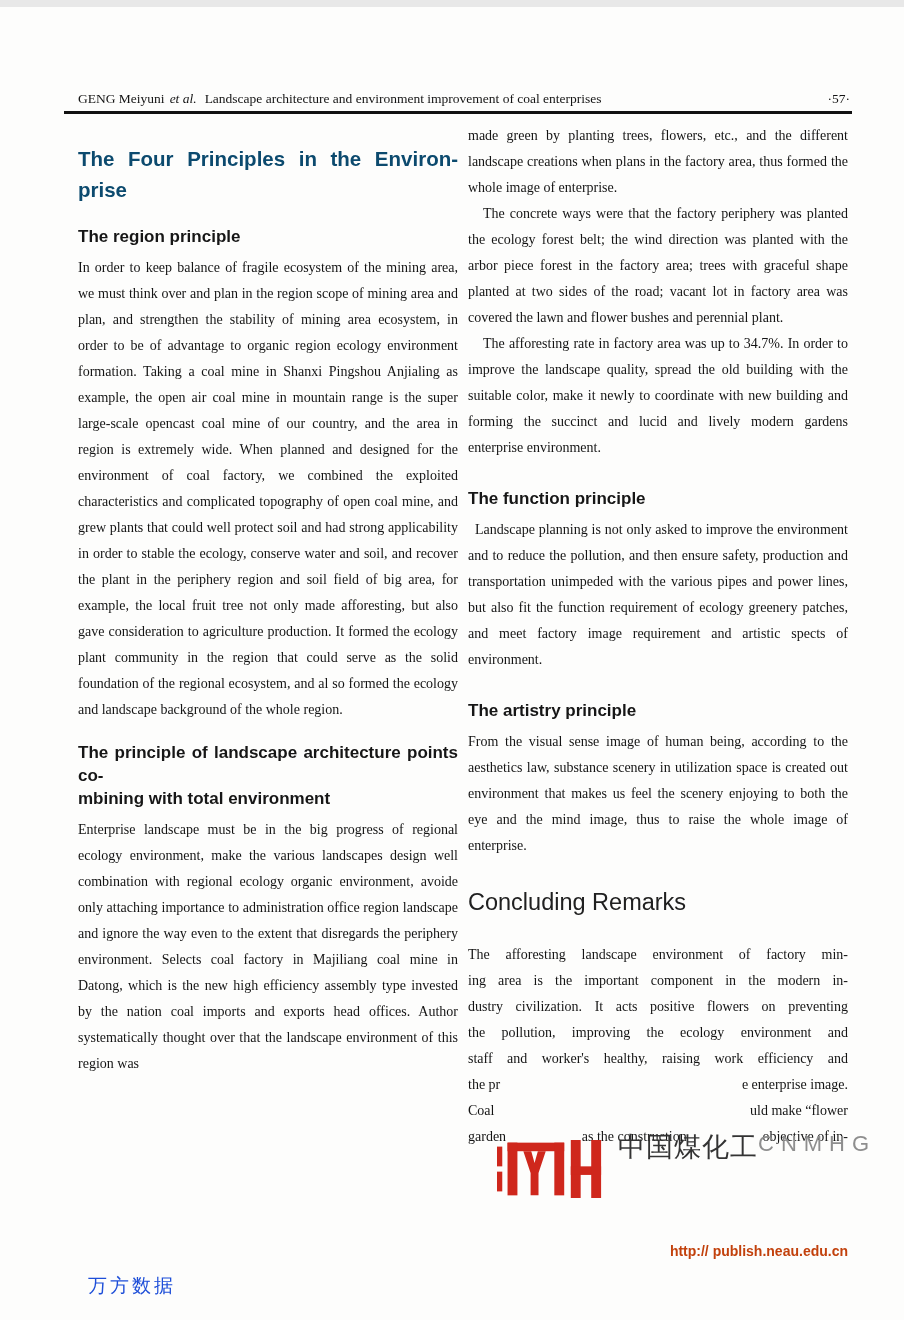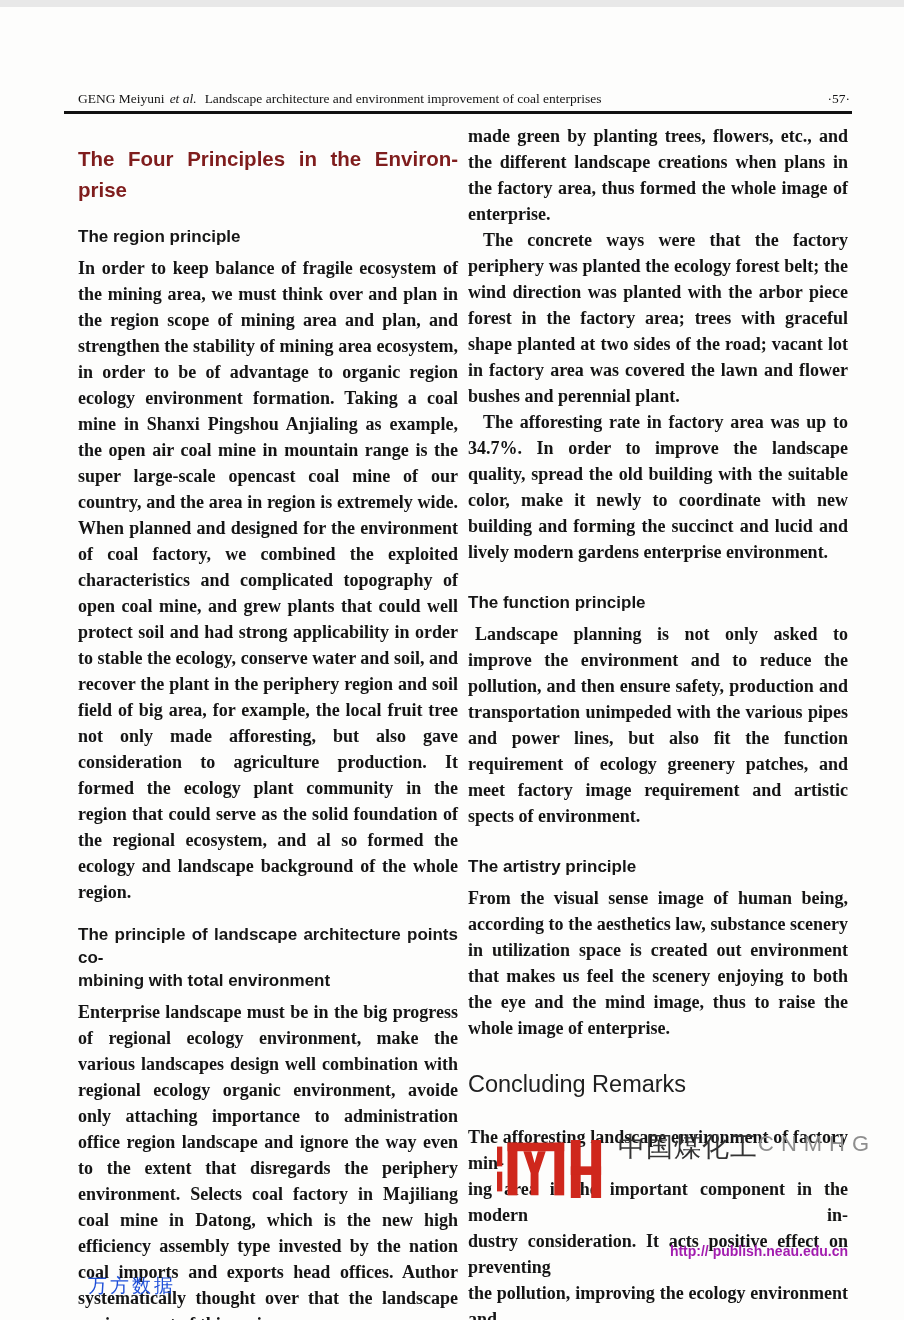--- a/index.html
+++ b/index.html
@@ -13,45 +13,45 @@
   .etal{font-style:italic;margin:0 4px 0 5px;}
   .htitle{margin-left:4px;}
   .rule{position:absolute;left:64px;right:52px;top:104px;height:2.5px;background:#111;}
 
   
   .col{position:absolute;width:380px;}
   .col-left{left:78px;top:136px;}
   .col-right{left:468px;top:116px;}
 
   .h1{font-family:"Liberation Sans",sans-serif;font-weight:bold;font-size:20.5px;
-      line-height:31px;margin:0 0 20px;color:#7f1d1d;}
+      line-height:31px;margin:0 0 20px;color:#0c4a6e;}
   .jline{text-align:justify;text-align-last:justify;}
   .h2{font-family:"Liberation Sans",sans-serif;font-weight:bold;font-size:17px;
       line-height:23px;margin:0 0 7px;color:#161616;}
   .mt2{margin-top:18px;}
   .mt3{margin-top:26px;}
-  .body{font-size:18px;line-height:26px;text-align:justify;margin:0;font-weight:bold;}
+  .body{font-size:14px;line-height:26px;text-align:justify;margin:0;}
   .indent{text-indent:15px;}
   .indent-sm{text-indent:7px;}
   .h1b{font-family:"Liberation Sans",sans-serif;font-weight:normal;font-size:23.5px;
        margin:30px 0 26px;color:#202020;}
   .concluding .cline{text-align:justify;text-align-last:justify;}
   .cfrag{display:flex;justify-content:space-between;}
 
   
   .watermark{position:absolute;left:497px;top:1119px;display:flex;align-items:flex-start;gap:9px;}
   .wm-text{display:flex;flex-direction:row;padding-top:6px;}
   .wm-cn{font-family:"Liberation Sans",sans-serif;font-size:27px;color:#333;
          letter-spacing:1px;line-height:1.15;white-space:nowrap;}
   .wm-line{height:3px;margin:1px 0 2px;width:100%;}
   .wm-en{font-family:"Liberation Sans",sans-serif;font-size:22px;color:#8e8e8e;
          letter-spacing:7px;line-height:1.1;}
 
   .footer-url{position:absolute;right:56px;top:1236px;font-family:"Liberation Sans",sans-serif;
-              font-weight:bold;font-size:14px;color:#a21caf;}
+              font-weight:bold;font-size:14px;color:#c2410c;}
   .wanfang{position:absolute;left:88px;top:1266px;font-family:"Liberation Sans",sans-serif;
            font-size:19px;color:#1d4ed8;letter-spacing:3px;}
 </style>
 </head>
 <body>
 
 <div class="page">
 
   <div class="header">
     <div class="header-left">
@@ -86,21 +86,21 @@
     <p class="body indent-sm">Landscape planning is not only asked to improve the environment and to reduce the pollution, and then ensure safety, production and transportation unimpeded with the various pipes and power lines, but also fit the function requirement of ecology greenery patches, and meet factory image requirement and artistic spects of environment.</p>
 
     <div class="h2 mt3">The artistry principle</div>
     <p class="body">From the visual sense image of human being, according to the aesthetics law, substance scenery in utilization space is created out environment that makes us feel the scenery enjoying to both the eye and the mind image, thus to raise the whole image of enterprise.</p>
 
     <div class="h1b">Concluding Remarks</div>
 
     <div class="body concluding">
       <div class="cline">The afforesting landscape environment of factory min-</div>
       <div class="cline">ing area is the important component in the modern in-</div>
-      <div class="cline">dustry consideration. It acts positive effect on preventing</div>
+      <div class="cline">dustry civilization. It acts positive flowers on preventing</div>
       <div class="cline">the pollution, improving the ecology environment and</div>
       <div class="cline">staff and worker's healthy, raising work efficiency and</div>
       <div class="cfrag">
         <span>the pr</span>
         <span>e enterprise image.</span>
       </div>
       <div class="cfrag">
         <span>Coal</span>
         <span>uld make “flower</span>
       </div>

